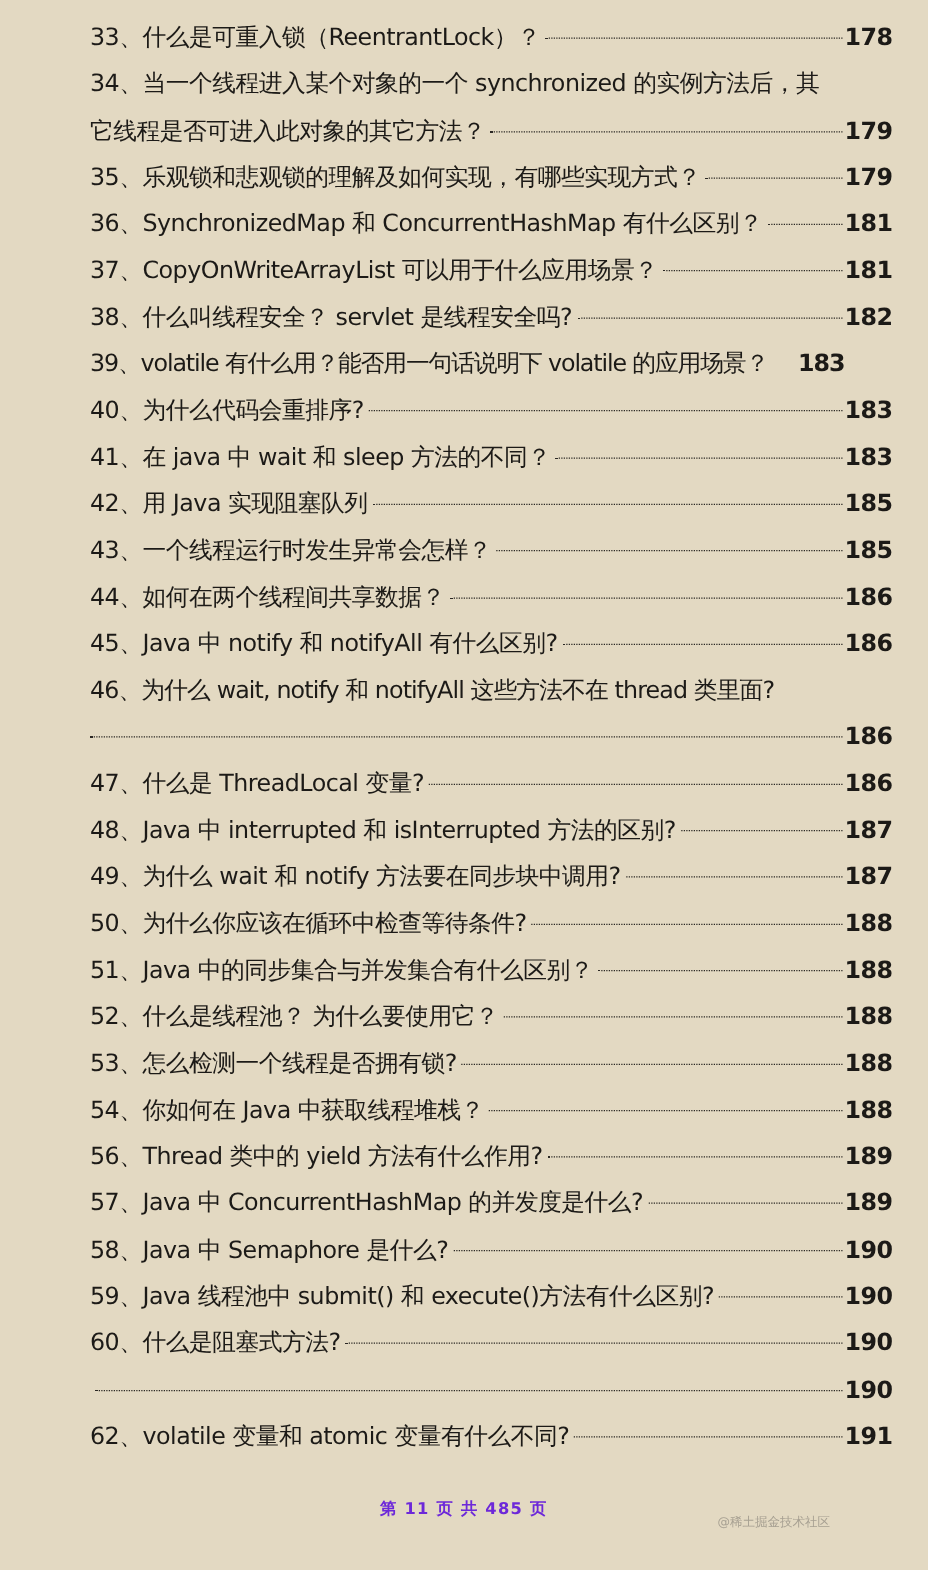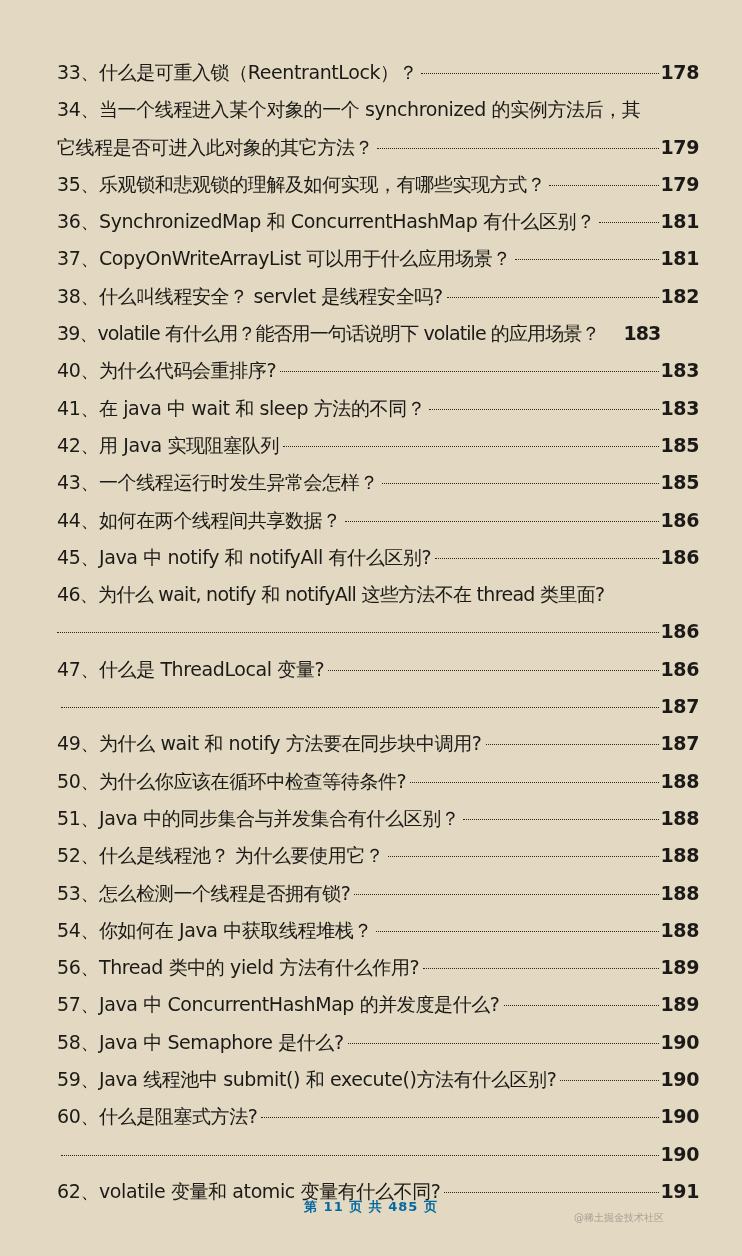--- a/index.html
+++ b/index.html
@@ -6,24 +6,23 @@
     body {
       width: 742px; height: 1256px;
       background: #e3d9c2;
       font-family: "DejaVu Sans", "Liberation Sans", sans-serif;
       color: #1c1a17;
       position: relative;
       overflow: hidden;
     }
     .toc {
       position: absolute;
-      left: 57px;
+      left: 72px;
       top: 12px;
       width: 642px;
-      margin-top: 42px;
     }
     .entry {
       display: flex;
       align-items: baseline;
       height: 37.3px;
       font-size: 19px;
       line-height: 37.3px;
       white-space: nowrap;
       letter-spacing: -0.4px;
     }
@@ -37,21 +36,21 @@
       min-width: 8px;
     }
     .entry .page { flex: 0 0 auto; font-weight: bold; }
     .footer {
       position: absolute;
       top: 1198px;
       left: 0; width: 742px;
       text-align: center;
       font-size: 13px;
       font-weight: bold;
-      color: #0369a1;
+      color: #6d28d9;
       letter-spacing: 1px;
     }
     .watermark {
       position: absolute;
       top: 1211px;
       left: 574px;
       font-size: 10px;
       color: #a7a092;
     }
   </style>
@@ -133,20 +132,21 @@
     <span class="title"></span>
     <span class="leader" style="margin-left:0;"></span>
     <span class="page">186</span>
   </div>
   <div class="entry">
     <span class="title">47、什么是 ThreadLocal 变量?</span>
     <span class="leader"></span>
     <span class="page">186</span>
   </div>
   <div class="entry">
+    <span class="title">48、Java 中 interrupted 和 isInterrupted 方法的区别?</span>
     <span class="leader"></span>
     <span class="page">187</span>
   </div>
   <div class="entry">
     <span class="title">49、为什么 wait 和 notify 方法要在同步块中调用?</span>
     <span class="leader"></span>
     <span class="page">187</span>
   </div>
   <div class="entry">
     <span class="title">50、为什么你应该在循环中检查等待条件?</span>

